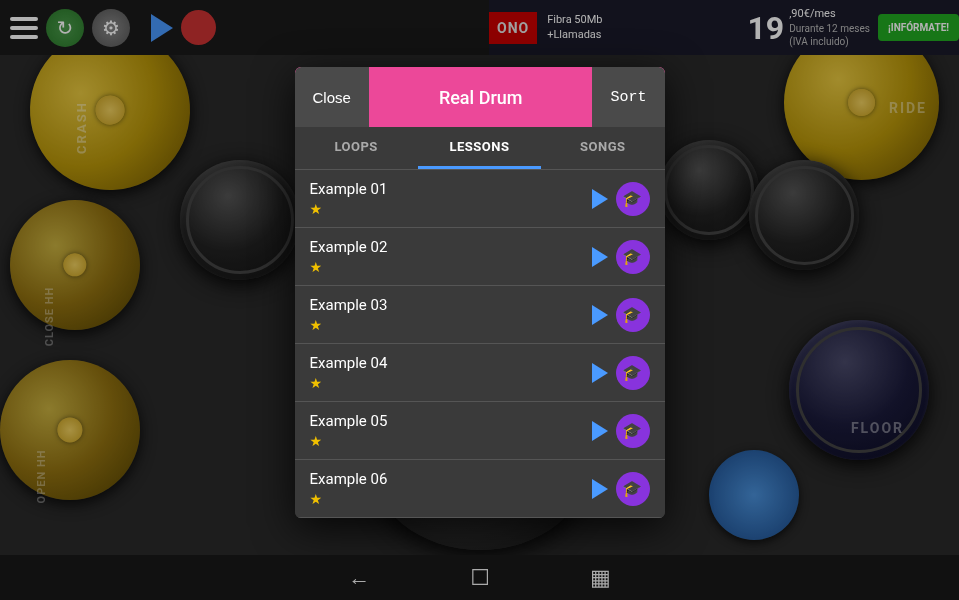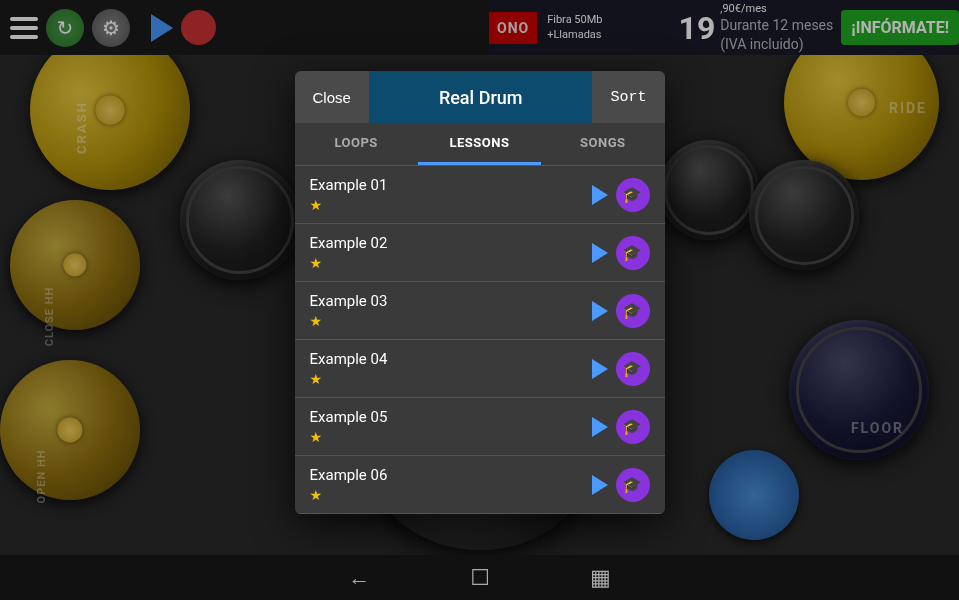--- a/index.html
+++ b/index.html
@@ -258,21 +258,21 @@
     }
     .ad-price-detail {
       color: white;
       font-size: 11px;
       line-height: 1.3;
     }
     .ad-btn {
       background: #22aa22;
       color: white;
       font-weight: bold;
-      font-size: 16px;
+      font-size: 10px;
       padding: 8px 10px;
       border-radius: 4px;
       margin-left: 8px;
       white-space: nowrap;
     }
 
     
     .modal-overlay {
       position: absolute;
       top: 0; left: 0; right: 0; bottom: 45px;
@@ -289,23 +289,23 @@
       border-radius: 6px;
       width: 370px;
       overflow: hidden;
       box-shadow: 0 10px 40px rgba(0,0,0,0.8);
       margin-top: 30px;
     }
     .modal-header {
       display: flex;
       align-items: center;
       justify-content: space-between;
-      background: #0c4a6e;
+      background: #ec4899;
       padding: 0;
-      height: 52px;
+      height: 60px;
     }
     .modal-close-btn {
       background: #4a4a4a;
       color: white;
       border: none;
       padding: 0 18px;
       height: 100%;
       font-size: 15px;
       cursor: pointer;
       border-radius: 6px 0 0 0;
@@ -475,21 +475,21 @@
 
   <div class="ad-banner">
     <div class="ad-logo">ONO</div>
     <div class="ad-text">
       <div>Fibra 50Mb</div>
       <div>+Llamadas</div>
     </div>
     <div class="ad-price">19</div>
     <div class="ad-price-detail">
       <div>,90€/mes</div>
-      <div style="font-size:14px; color:#bbb;">Durante 12 meses<br>(IVA incluido)</div>
+      <div style="font-size:10px; color:#bbb;">Durante 12 meses<br>(IVA incluido)</div>
     </div>
     <div class="ad-btn">¡INFÓRMATE!</div>
   </div>
 </div>
 
 <div class="modal-overlay">
   <div class="modal">
 
     <div class="modal-header">
       <button class="modal-close-btn">Close</button>

